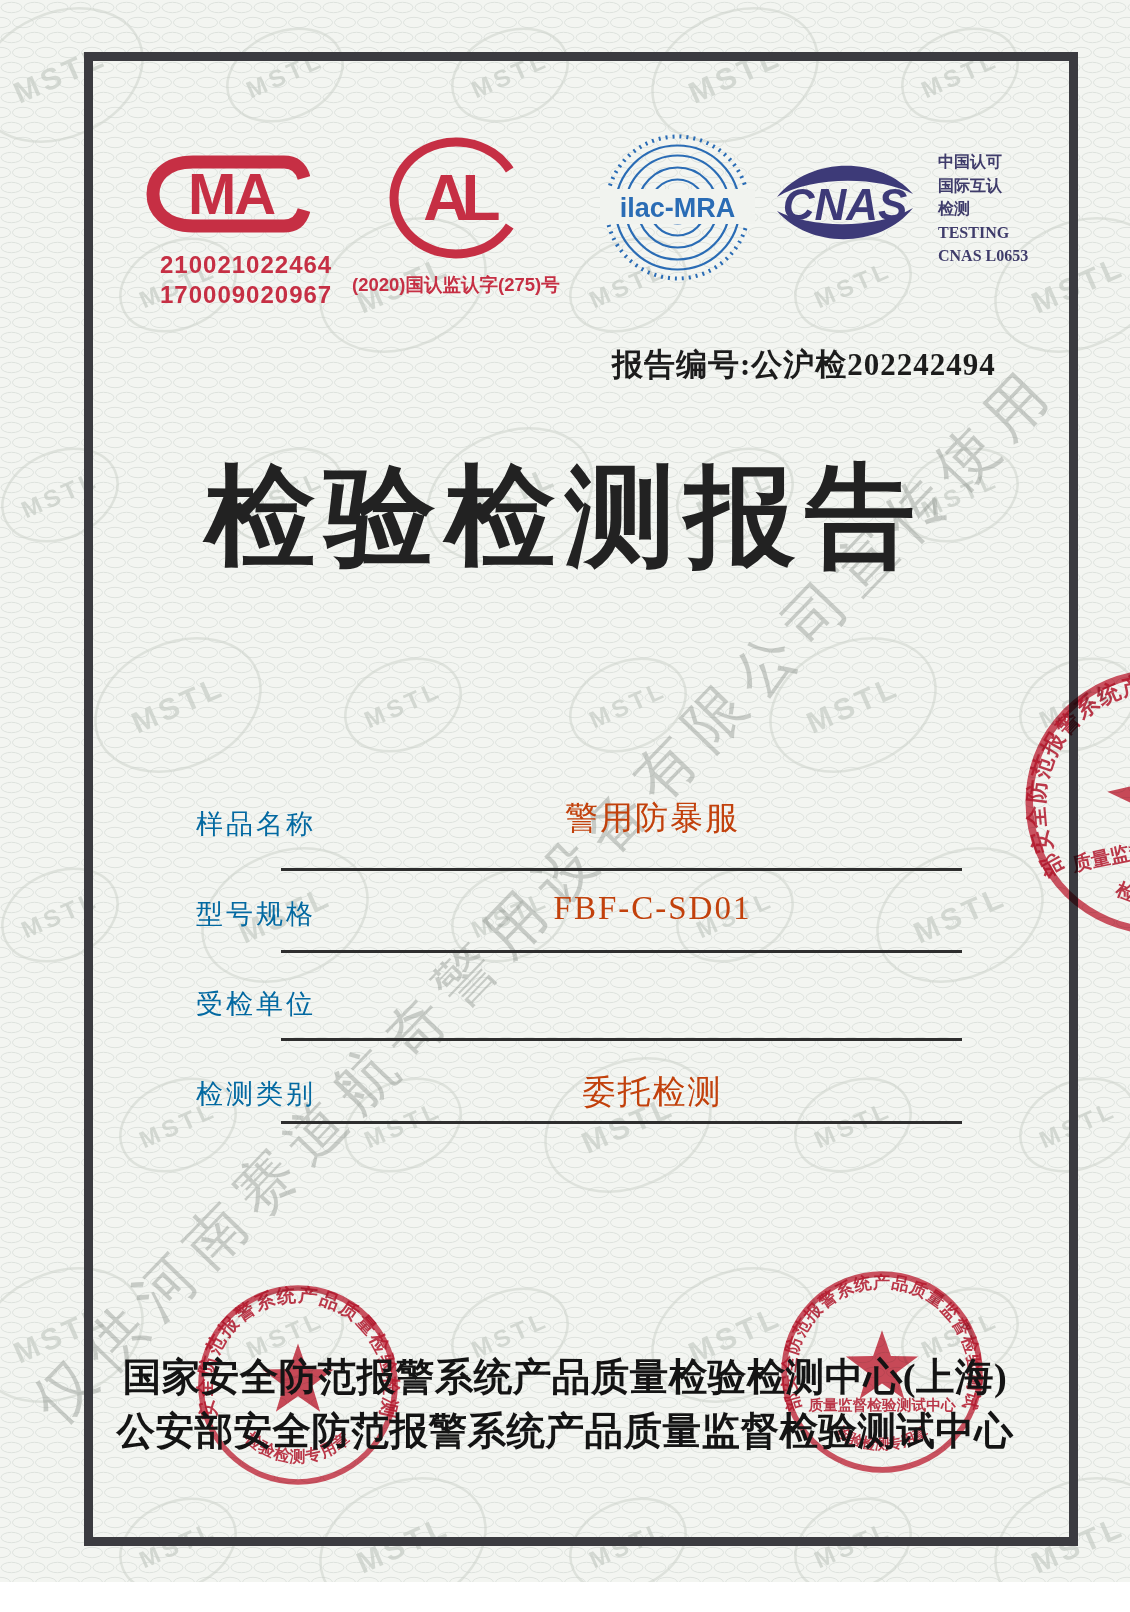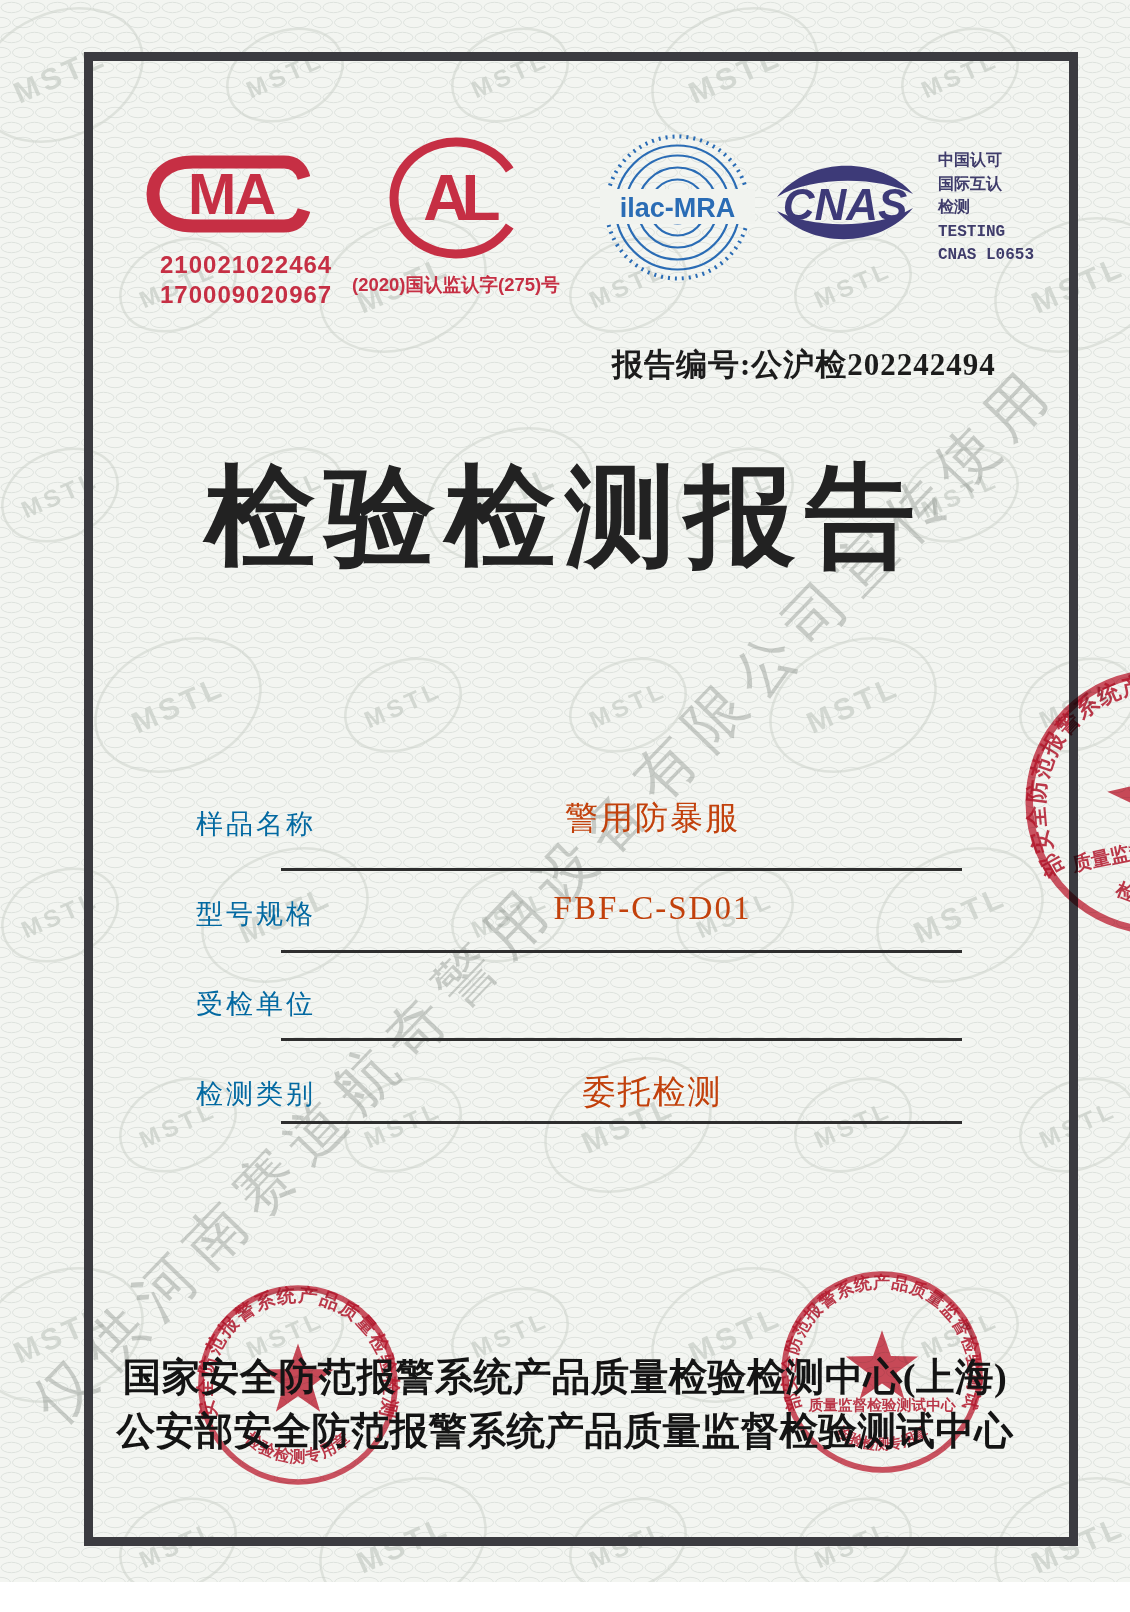--- a/index.html
+++ b/index.html
@@ -15,21 +15,21 @@
   .abs{position:absolute;z-index:4;}
   
   .cma-svg{left:145px;top:148px;width:165px;height:92px;}
   .cma-nums{left:160px;top:250px;font-family:"Liberation Sans",sans-serif;font-weight:bold;
             font-size:24px;line-height:30px;color:#c62f44;letter-spacing:1px;}
   .al-svg{left:388px;top:136px;width:140px;height:124px;}
   .al-cap{left:352px;top:272px;font-size:18.5px;color:#c62f44;font-family:"Liberation Sans",sans-serif;font-weight:bold;}
   .ilac-svg{left:600px;top:130px;width:155px;height:155px;}
   .cnas-svg{left:765px;top:150px;width:160px;height:105px;}
   .cnas-cap{left:938px;top:150px;font-size:16px;line-height:23.5px;color:#3f3c6b;
-            font-family:Liberation Mono, monospace;font-weight:bold;}
+            font-family:Liberation Serif, serif;font-weight:bold;}
   .report-no{left:612px;top:344px;font-size:31px;color:#1c1c1c;letter-spacing:1px;font-weight:600;}
   .title{left:70px;top:443px;width:990px;margin:0;text-align:center;font-size:110px;font-weight:800;
          color:#222;letter-spacing:10px;font-family:"Liberation Serif","DejaVu Serif",serif;}
   .fld-label{left:196px;font-size:27px;letter-spacing:3px;color:#0369a1;}
   .fld-value{left:330px;width:645px;text-align:center;font-size:33px;color:#c2410c;letter-spacing:2px;}
   .fld-line{left:281px;width:681px;height:2.5px;background:#2e2e2e;}
   .footer-line{left:65px;width:1000px;text-align:center;font-size:38.5px;font-weight:700;
                color:#141414;letter-spacing:0.5px;z-index:6;}
   .stamp{position:absolute;mix-blend-mode:multiply;z-index:5;}
   .stamp svg{display:block;width:100%;height:100%;}

